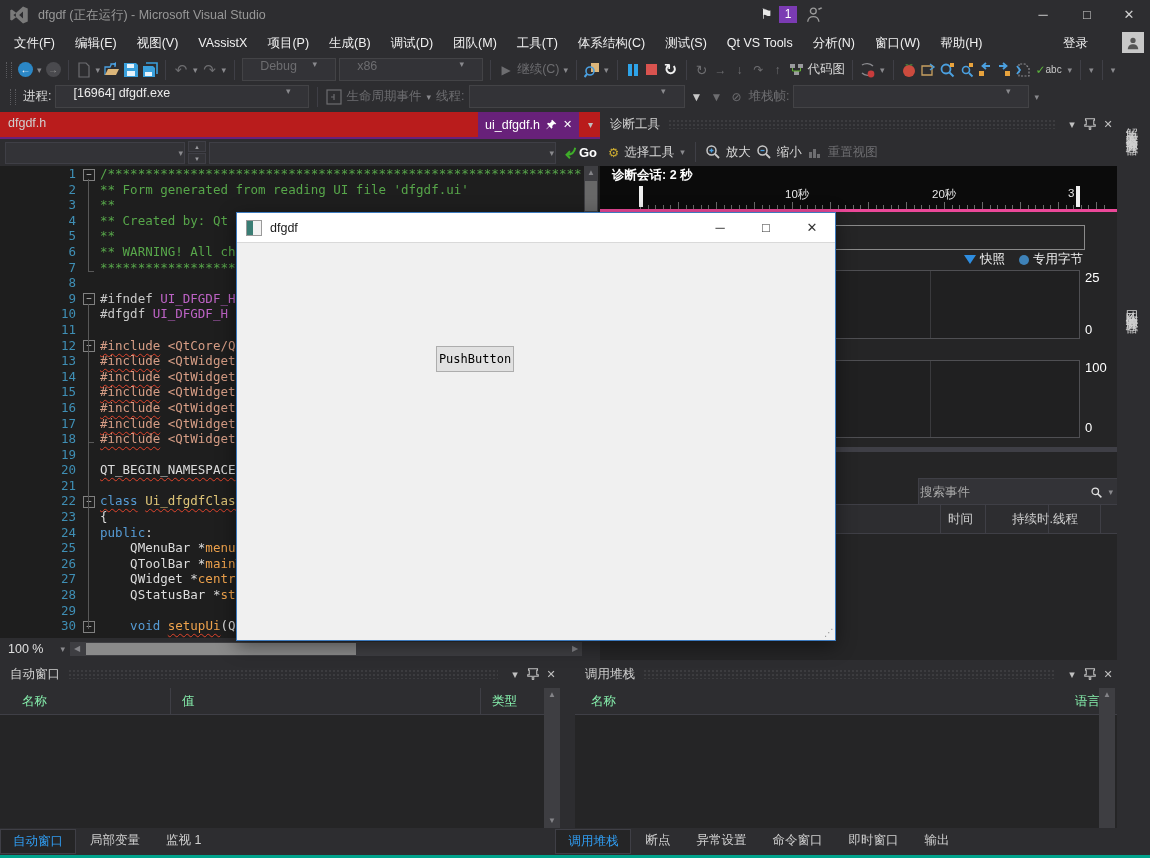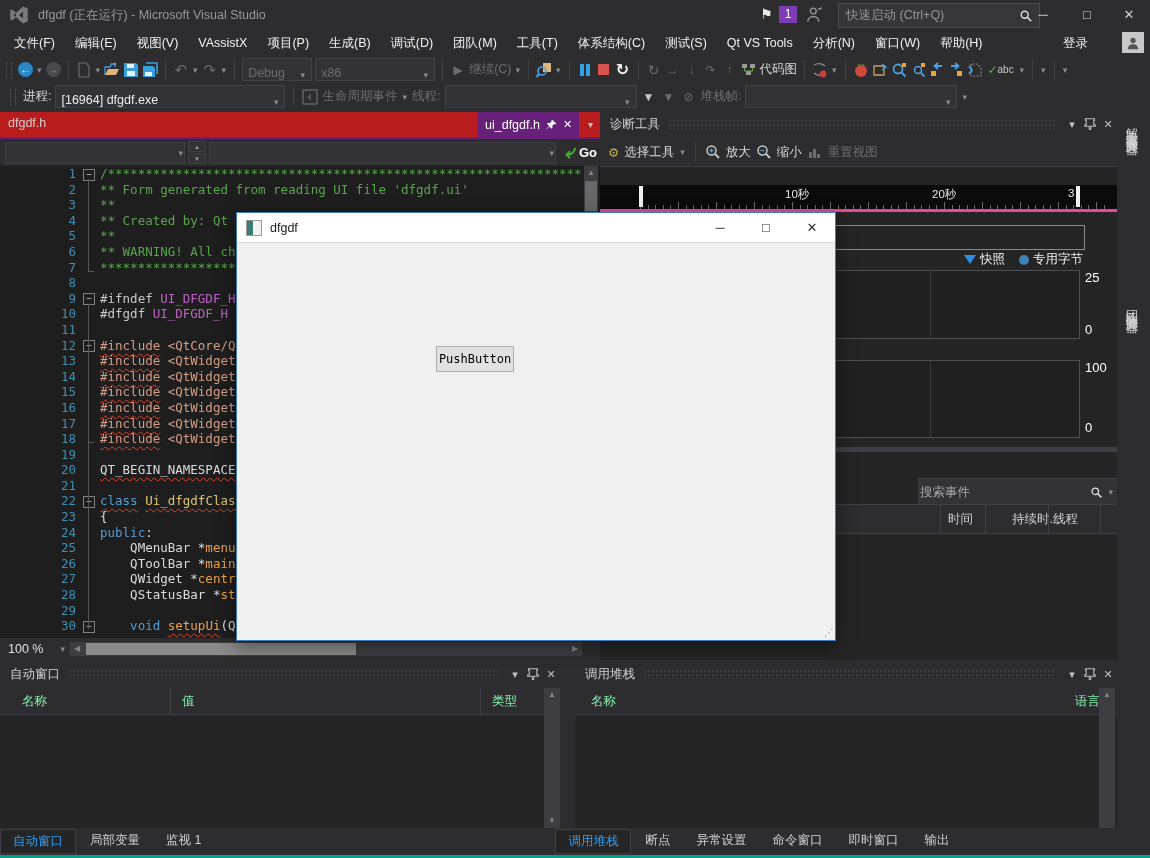--- a/index.html
+++ b/index.html
@@ -29,21 +29,21 @@
   #avatar-box{left:1122px;top:32px;width:22px;height:21px;background:#c8c8c8;display:flex;align-items:center;justify-content:center;}
 
   
   #toolbar1{left:0;top:56px;width:1150px;height:27px;display:flex;align-items:center;padding-left:6px;gap:3px;}
   #toolbar2{left:0;top:83px;width:1150px;height:27px;display:flex;align-items:center;padding-left:10px;gap:4px;}
   .tbtn{min-width:16px;height:18px;display:flex;align-items:center;justify-content:center;font-size:12px;}
   .caret{color:#8a8a8e;font-size:9px;padding:0 1px;}
   .circ{width:15px;height:15px;border-radius:50%;display:flex;align-items:center;justify-content:center;font-size:10px;}
   .circ.back{background:#2b87c6;color:#fff;}
   .circ.fwd{background:#4a4a4e;color:#9a9a9a;}
-  .combo{background:#333337;border:1px solid #434346;height:21px;display:flex;align-items:flex-end;padding:0 5px;}
+  .combo{background:#333337;border:1px solid #434346;height:21px;display:flex;align-items:flex-start;padding:0 17px;}
   .combo .val{flex:1;}
   .combo .caret{font-size:9px;}
   .icon16{width:16px;height:16px;display:inline-block;}
   .pausebars{display:flex;gap:2px;}
   .pausebars i{width:4px;height:12px;background:#2ea3e8;}
   .stopsq{width:11px;height:11px;background:#d9534f;}
   .grip{width:4px;height:16px;border-left:1px dotted #5a5a5e;border-right:1px dotted #5a5a5e;margin-right:3px;}
   .lbl{color:#d8d8d8;}
   .glbl{color:#6d6d70;}
 
@@ -156,27 +156,20 @@
       </svg>
     <span id="win-title" class="abs">dfgdf (正在运行) - Microsoft Visual Studio</span>
     <span id="notif-flag" class="abs">⚑</span>
     <div id="notif-badge" class="abs">1</div>
     <svg id="person-icon" class="abs" width="18" height="18" viewBox="0 0 16 16">
         <path d="M6 2a3 3 0 110 6 3 3 0 010-6zм0 0" fill="none"></path>
         <circle cx="6.5" cy="4.5" r="2.6" fill="none" stroke="#9a9a9a" stroke-width="1.2"></circle>
         <path d="M1.5 14c.4-3 2.4-4.5 5-4.5s4.6 1.5 5 4.5" fill="none" stroke="#9a9a9a" stroke-width="1.2"></path>
         <path d="M10.5 2.5l3-1.5 1 1-3 1.5z" fill="#9a9a9a"></path>
       </svg>
-    <div id="quicklaunch" class="abs">
-      <span class="ph">快速启动 (Ctrl+Q)</span>
-      <svg width="14" height="14" viewBox="0 0 16 16" style="margin-right:6px">
-          <circle cx="6.5" cy="6.5" r="4" fill="none" stroke="#e0e0e0" stroke-width="1.6"></circle>
-          <path d="M9.5 9.5l4.5 4.5" stroke="#e0e0e0" stroke-width="1.8"></path>
-        </svg>
-    </div>
     <div class="winbtn abs" style="left:1022px">─</div>
     <div class="winbtn abs" style="left:1066px">□</div>
     <div class="winbtn abs" style="left:1108px">✕</div>
   </div>
 
   <div id="menubar" class="abs">
       <span class="menu-item">文件(F)</span>
       <span class="menu-item">编辑(E)</span>
       <span class="menu-item">视图(V)</span>
       <span class="menu-item">VAssistX</span>
@@ -467,20 +460,21 @@
           <path d="M4.5 6.5h4" stroke="#4ba0e0" stroke-width="1.3"></path>
         </svg>
       <span class="lbl">缩小</span>
       <svg class="icon16" viewBox="0 0 16 16">
           <rect x="2" y="8" width="3" height="6" fill="#6d6d70"></rect>
           <rect x="6" y="5" width="3" height="9" fill="#6d6d70"></rect>
           <rect x="10" y="10" width="3" height="4" fill="#6d6d70"></rect>
         </svg>
       <span class="glbl">重置视图</span>
     </div>
+    <div id="diag-session" class="abs">诊断会话: 2 秒</div>
     <div id="ruler" class="abs">
         <div class="tick" style="left: 40px; height: 7px;"></div>
         <div class="tick" style="left: 47.6px; height: 4px;"></div>
         <div class="tick" style="left: 55.2px; height: 4px;"></div>
         <div class="tick" style="left: 62.8px; height: 4px;"></div>
         <div class="tick" style="left: 70.4px; height: 4px;"></div>
         <div class="tick" style="left: 78px; height: 7px;"></div>
         <div class="tick" style="left: 85.6px; height: 4px;"></div>
         <div class="tick" style="left: 93.2px; height: 4px;"></div>
         <div class="tick" style="left: 100.8px; height: 4px;"></div>

